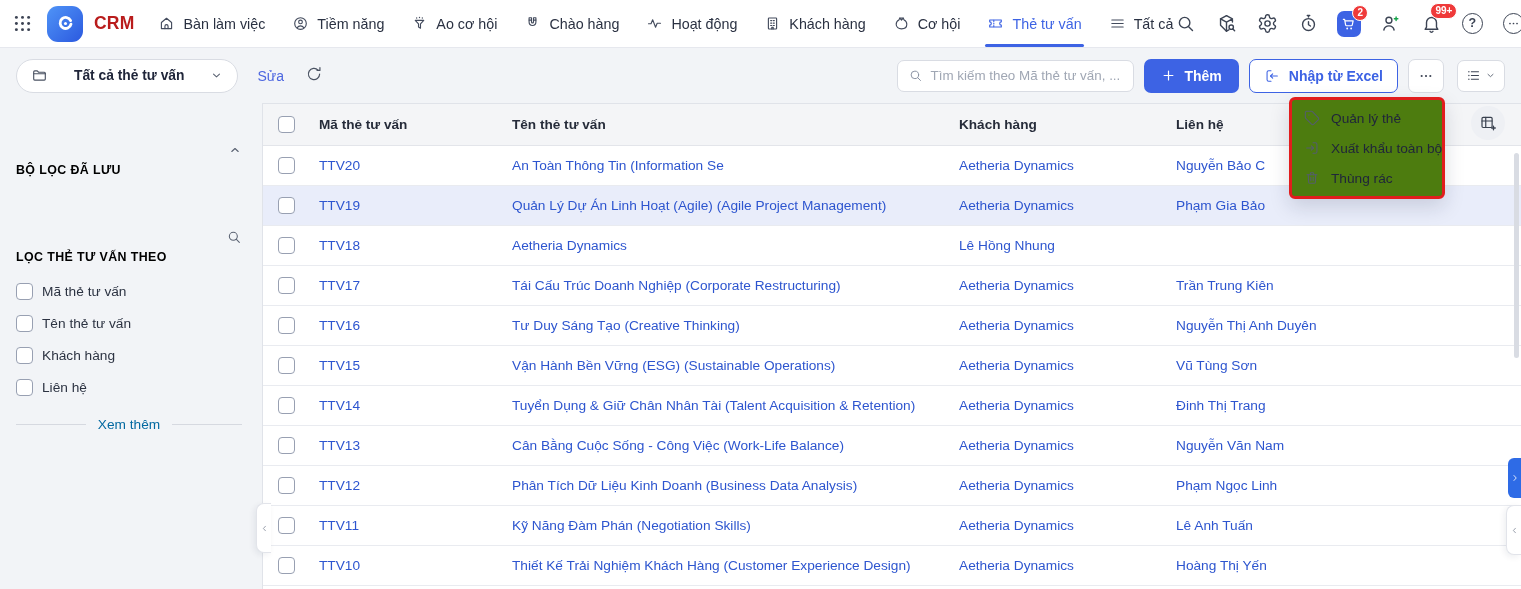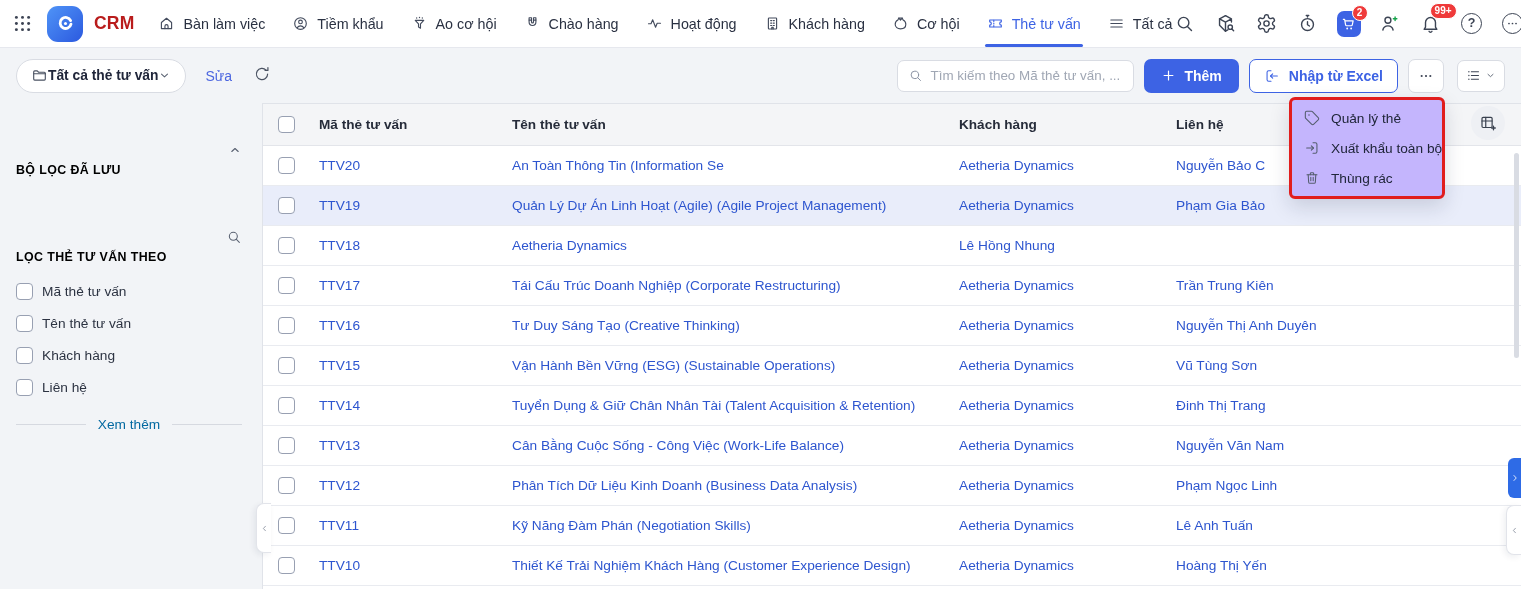--- a/index.html
+++ b/index.html
@@ -30,21 +30,21 @@
   .tool-ic{position:relative; width:24px; height:24px; display:flex; align-items:center; justify-content:center; color:#3c4454; cursor:pointer;}
   .tool-ic .ic{width:21px; height:21px;}
   .cart-tile{width:26px; height:26px; border-radius:7px; background:var(--accent); display:flex; align-items:center; justify-content:center; color:#fff;}
   .cart-tile .ic{width:16px; height:16px; stroke-width:1.8;}
   .badge{position:absolute; top:-7px; right:-7px; min-width:16px; height:16px; border-radius:9px; background:var(--badge); color:#fff; font-size:10px; font-weight:700; display:flex; align-items:center; justify-content:center; padding:0 4px; border:1.5px solid #fff;}
   .badge.wide{right:-14px; top:-9px;}
   .circle-glyph{width:21px; height:21px; border:1.7px solid #3c4454; border-radius:50%; display:flex; align-items:center; justify-content:center; font-size:12.5px; font-weight:700; color:#3c4454; line-height:1;}
 
   
   .toolbar{height:55px; background:var(--panel); display:flex; align-items:center; padding:0 16px;}
-  .filter-pill{height:34px; background:#fff; border:1px solid #d9dce3; border-radius:17px; display:flex; align-items:center; gap:0; padding:0 14px; cursor:pointer;}
+  .filter-pill{height:34px; background:#fff; border:1px solid #d9dce3; border-radius:17px; display:flex; align-items:center; gap:26px; padding:0 14px; cursor:pointer;}
   .filter-pill .ic{width:17px; height:17px; color:#4a5262;}
   .filter-pill .lbl{font-size:13.8px; font-weight:700; color:#20263a;}
   .filter-pill .chev{width:13px; height:13px; color:#5a6272;}
   .link-btn{margin-left:19px; font-size:14px; color:#4c66e0; cursor:pointer;}
   .refresh-btn{margin-left:21px; width:22px; height:22px; color:#4a5262; cursor:pointer;}
   .refresh-btn .ic{width:18px; height:18px;}
   .toolbar-right{margin-left:auto; display:flex; align-items:center;}
   .search-box{width:237px; height:32px; background:#fff; border:1px solid #d9dce3; border-radius:7px; display:flex; align-items:center; padding:0 10px; gap:7px;}
   .search-box .ic{width:15px; height:15px; color:#8b93a3; flex:0 0 auto;}
   .search-box input{border:0; outline:0; width:100%; font-size:13.4px; font-family:inherit; color:#2a3142; background:transparent;}
@@ -77,21 +77,21 @@
   .tablewrap{flex:1; background:#fff; border-left:1px solid #e0e3e9; border-top:1px solid #e0e3e9; overflow:hidden;}
   .thead,.trow{display:grid; grid-template-columns:56px 193px 447px 217px 1fr; align-items:center;}
   .thead{height:42px; background:var(--headbg); border-bottom:1px solid #e3e5ea; font-size:13.6px; font-weight:700; color:#262c3a;}
   .trow{height:40px; border-bottom:1px solid var(--rowline); font-size:13.7px; background:#fff;}
   .trow.hl{background:var(--hl);}
   .cell-cb{display:flex; align-items:center; padding-left:15px;}
   .cell{white-space:nowrap; overflow:hidden; padding-right:14px;}
   .cell a{color:var(--link); text-decoration:none; cursor:pointer;}
 
   
-  .context-menu{position:absolute; left:1289px; top:97px; width:156px; background:#c4b5fd; border:3px solid var(--red); border-radius:6px; box-shadow:0 8px 20px rgba(20,30,60,.15); padding:3px 0; z-index:30;}
+  .context-menu{position:absolute; left:1289px; top:97px; width:156px; background:#4d7c0f; border:3px solid var(--red); border-radius:6px; box-shadow:0 8px 20px rgba(20,30,60,.15); padding:3px 0; z-index:30;}
   .menu-item{height:30px; display:flex; align-items:center; gap:11px; padding:0 12px; cursor:pointer;}
   .menu-item .ic{width:16px; height:16px; color:#545d6e; flex:0 0 auto;}
   .menu-item .lbl{font-size:13.7px; color:#20263a; white-space:nowrap;}
   .col-add-btn{position:absolute; left:1471px; top:106px; width:34px; height:34px; border-radius:50%; background:#eef0f4; color:#39414f; display:flex; align-items:center; justify-content:center; cursor:pointer; z-index:10;}
   .col-add-btn .ic{width:18px; height:18px;}
   .expand-tab{position:absolute; left:1508px; top:458px; width:13px; height:40px; background:#2e6be6; border-radius:6px 0 0 6px; color:#fff; display:flex; align-items:center; justify-content:center; cursor:pointer; z-index:12;}
   .expand-tab .ic{width:10px; height:10px; stroke-width:3;}
   .side-handle{position:absolute; width:15px; height:50px; background:#fff; border:1px solid #e2e4ea; border-right:0; border-radius:8px 0 0 8px; box-shadow:-2px 2px 6px rgba(20,30,60,.07); color:#7a8291; display:flex; align-items:center; justify-content:center; cursor:pointer; z-index:12;}
   .side-handle .ic{width:9px; height:9px; stroke-width:2.2;}
   .handle-left{left:256px; top:503px;}
@@ -283,21 +283,21 @@
             </svg>
           </span>
           <span>Bàn làm việc</span>
         </div>
         <div class="nav-item">
           <span style="display:flex">
             <svg class="ic">
               <use href="#sym-person-circle-icon"></use>
             </svg>
           </span>
-          <span>Tiềm khẩu</span>
+          <span>Tiềm năng</span>
         </div>
         <div class="nav-item">
           <span style="display:flex">
             <svg class="ic">
               <use href="#sym-funnel-icon"></use>
             </svg>
           </span>
           <span>Ao cơ hội</span>
         </div>
         <div class="nav-item">

